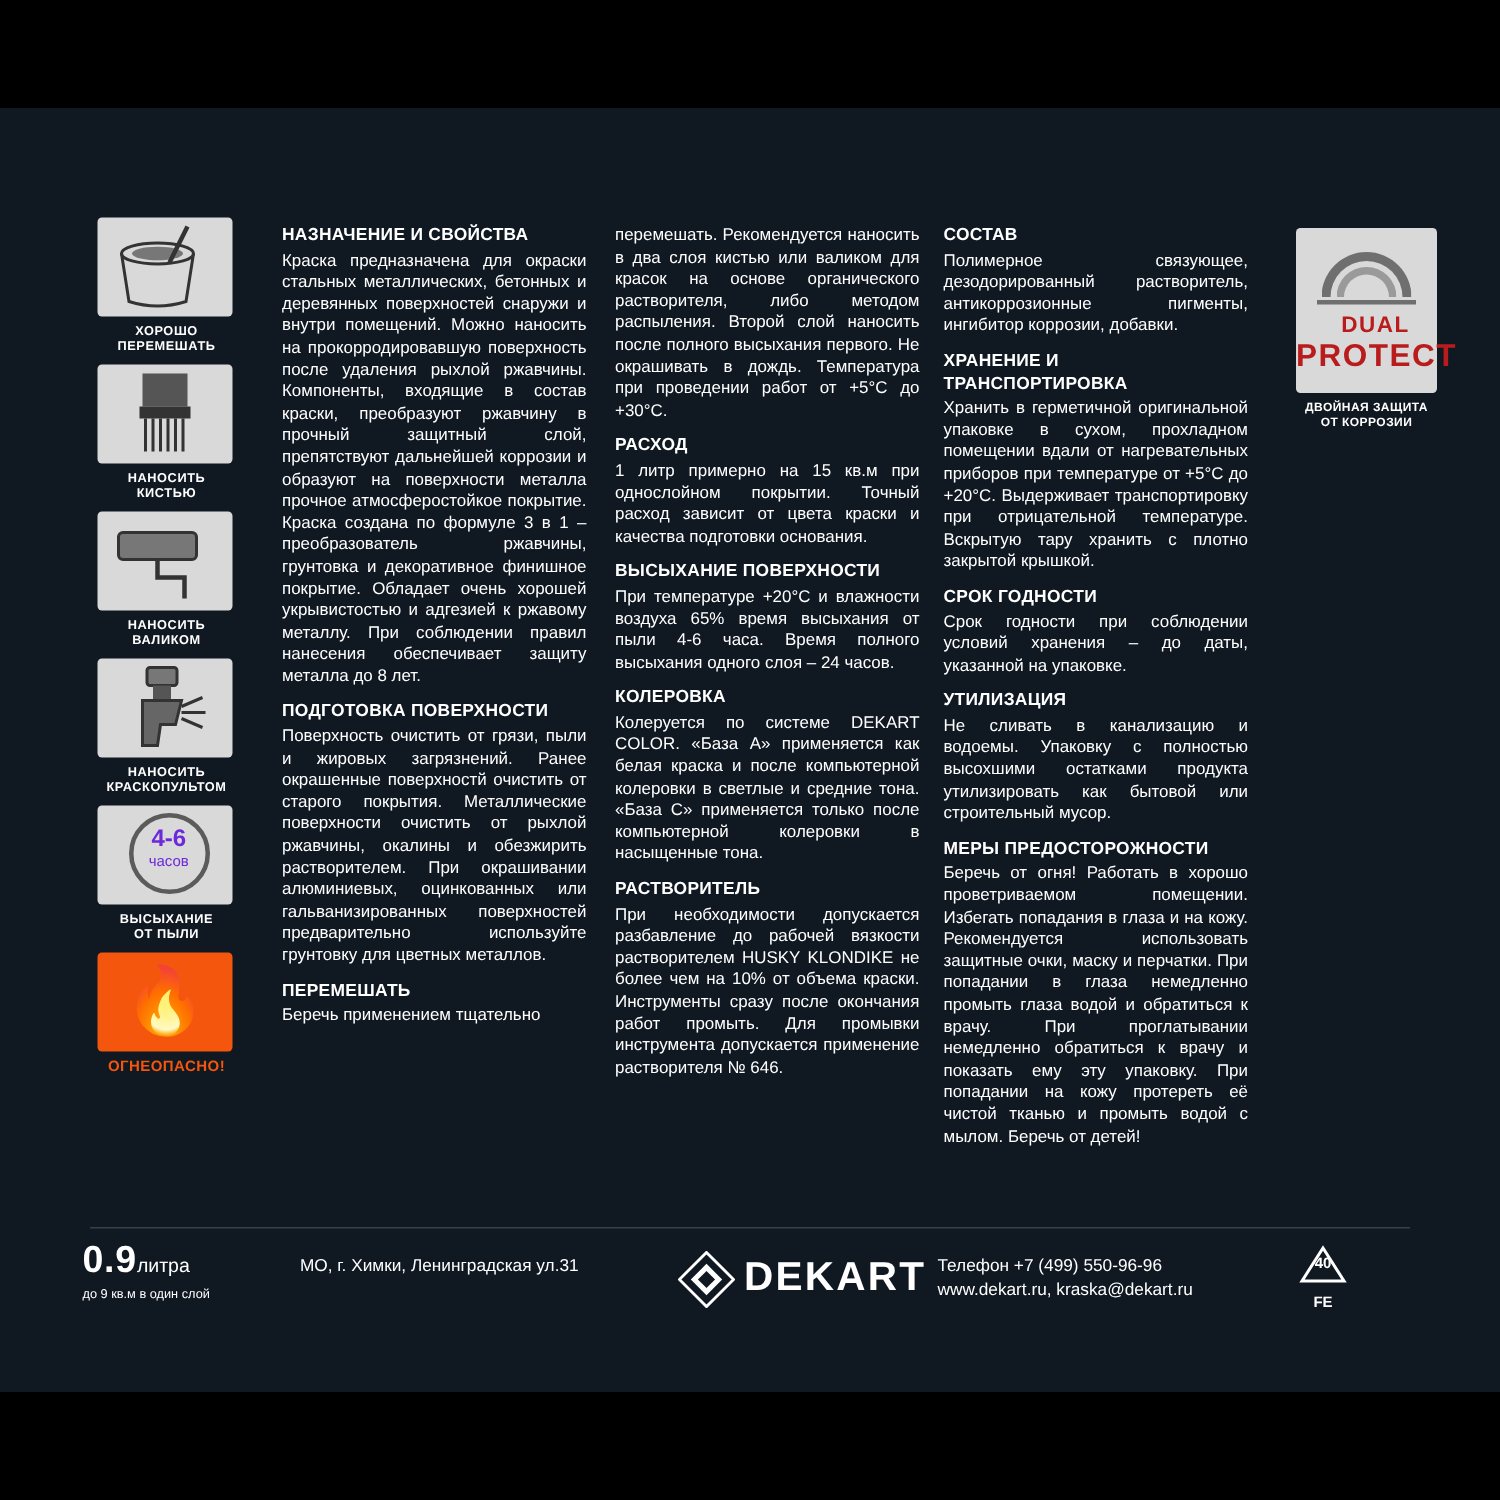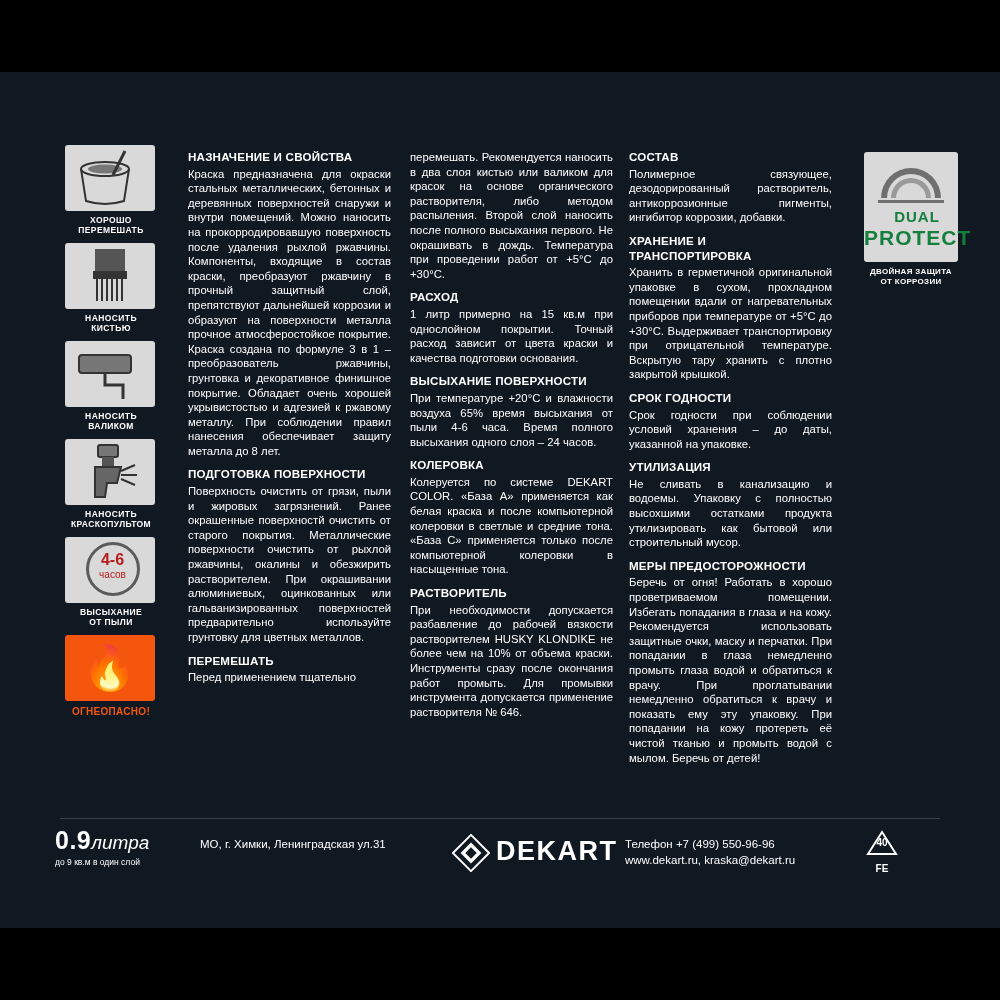--- a/index.html
+++ b/index.html
@@ -79,21 +79,21 @@
     font-weight: bold;
     margin-top: 5px;
     letter-spacing: 0.3px;
   }
   .clock-text {
     position: absolute;
     width: 95px;
     text-align: center;
     left: 0;
     top: 14px;
-    color: #b91c1c;
+    color: #6d28d9;
   }
   .clock-text .big { font-size: 16px; font-weight: bold; display:block; }
   .clock-text .small { font-size: 10px; display:block; }
   .clock-ring {
     position: absolute;
     left: 21px; top: 5px;
     width: 48px; height: 48px;
     border: 3px solid #5b5b5b;
     border-radius: 50%;
   }
@@ -152,21 +152,21 @@
   .badge .base {
     position: absolute;
     left: 14px; top: 48px;
     width: 66px; height: 3px;
     background: #6f6f6f;
   }
   .badge .t1, .badge .t2 {
     position: absolute;
     width: 106px;
     text-align: center;
-    color: #15803d;
+    color: #b91c1c;
     font-weight: bold;
     letter-spacing: 1px;
   }
   .badge .t1 { top: 56px; font-size: 15px; }
   .badge .t2 { top: 74px; font-size: 21px; }
   .badge-cap {
     position: absolute;
     left: 846px;
     top: 267px;
     width: 130px;
@@ -188,21 +188,21 @@
     background: #33404d;
   }
   .volume {
     position: absolute;
     left: 55px;
     top: 826px;
     width: 130px;
     color: #ffffff;
   }
   .volume .v1 { font-size: 25px; font-weight: bold; letter-spacing: 0.5px; }
-  .volume .v2 { font-size: 19px; font-style: italic; }
+  .volume .v2 { font-size: 13px; }
   .volume .v3 { font-size: 8.5px; margin-top: 2px; }
   .made {
     position: absolute;
     left: 200px;
     top: 836px;
     width: 250px;
     color: #ffffff;
     font-size: 11.5px;
     line-height: 16px;
   }
@@ -355,40 +355,40 @@
     </div>
 
   </div>
 
   <div class="col" id="col1">
     <h3 class="first">НАЗНАЧЕНИЕ И СВОЙСТВА</h3>
     <p>Краска предназначена для окраски стальных металлических, бетонных и деревянных поверхностей снаружи и внутри помещений. Можно наносить на прокорродировавшую поверхность после удаления рыхлой ржавчины. Компоненты, входящие в состав краски, преобразуют ржавчину в прочный защитный слой, препятствуют дальнейшей коррозии и образуют на поверхности металла прочное атмосферостойкое покрытие. Краска создана по формуле 3 в 1 – преобразователь ржавчины, грунтовка и декоративное финишное покрытие. Обладает очень хорошей укрывистостью и адгезией к ржавому металлу. При соблюдении правил нанесения обеспечивает защиту металла до 8 лет.</p>
     <h3>ПОДГОТОВКА ПОВЕРХНОСТИ</h3>
     <p>Поверхность очистить от грязи, пыли и жировых загрязнений. Ранее окрашенные поверхностй очистить от старого покрытия. Металлические поверхности очистить от рыхлой ржавчины, окалины и обезжирить растворителем. При окрашивании алюминиевых, оцинкованных или гальванизированных поверхностей предварительно использyйте грунтовку для цветных металлов.</p>
     <h3>ПЕРЕМЕШАТЬ</h3>
-    <p>Перед применением тщательно</p>
+    <p>Беречь применением тщательно</p>
   </div>
 
   <div class="col" id="col2">
     <p>перемешать. Рекомендуется наносить в два слоя кистью или валиком для красок на основе органического растворителя, либо методом распыления. Второй слой наносить после полного высыхания первого. Не окрашивать в дождь. Температура при проведении работ от +5°С до +30°С.</p>
     <h3>РАСХОД</h3>
     <p>1 литр примерно на 15 кв.м при однослойном покрытии. Точный расход зависит от цвета краски и качества подготовки основания.</p>
     <h3>ВЫСЫХАНИЕ ПОВЕРХНОСТИ</h3>
     <p>При температуре +20°С и влажности воздуха 65% время высыхания от пыли 4-6 часа. Время полного высыхания одного слоя – 24 часов.</p>
     <h3>КОЛЕРОВКА</h3>
     <p>Колеруется по системе DEKART COLOR. «База А» применяется как белая краска и после компьютерной колеровки в светлые и средние тона. «База С» применяется только после компьютерной колеровки в насыщенные тона.</p>
     <h3>РАСТВОРИТЕЛЬ</h3>
     <p>При необходимости допускается разбавление до рабочей вязкости растворителем HUSKY KLONDIKE не более чем на 10% от объема краски. Инструменты сразу после окончания работ промыть. Для промывки инструмента допускается применение растворителя № 646.</p>
   </div>
 
   <div class="col" id="col3">
     <h3 class="first">СОСТАВ</h3>
     <p>Полимерное связующее, дезодорированный растворитель, антикоррозионные пигменты, ингибитор коррозии, добавки.</p>
     <h3>ХРАНЕНИЕ И ТРАНСПОРТИРОВКА</h3>
-    <p>Хранить в герметичной оригинальной упаковке в сухом, прохладном помещении вдали от нагревательных приборов при температуре от +5°С до +30°С. Выдерживает транспортировку при отрицательной температуре. Вскрытую тару хранить с плотно закрытой крышкой.</p>
+    <p>Хранить в герметичной оригинальной упаковке в сухом, прохладном помещении вдали от нагревательных приборов при температуре от +5°С до +20°С. Выдерживает транспортировку при отрицательной температуре. Вскрытую тару хранить с плотно закрытой крышкой.</p>
     <h3>СРОК ГОДНОСТИ</h3>
     <p>Срок годности при соблюдении условий хранения – до даты, указанной на упаковке.</p>
     <h3>УТИЛИЗАЦИЯ</h3>
     <p>Не сливать в канализацию и водоемы. Упаковку с полностью высохшими остатками продукта утилизировать как бытовой или строительный мусор.</p>
     <h3>МЕРЫ ПРЕДОСТОРОЖНОСТИ</h3>
     <p>Беречь от огня! Работать в хорошо проветриваемом помещении. Избегать попадания в глаза и на кожу. Рекомендуется использовать защитные очки, маску и перчатки. При попадании в глаза немедленно промыть глаза водой и обратиться к врачу. При проглатывании немедленно обратиться к врачу и показать ему эту упаковку. При попадании на кожу протереть её чистой тканью и промыть водой с мылом. Беречь от детей!</p>
   </div>
 
   <div class="badge">
     <div class="arc"></div>

